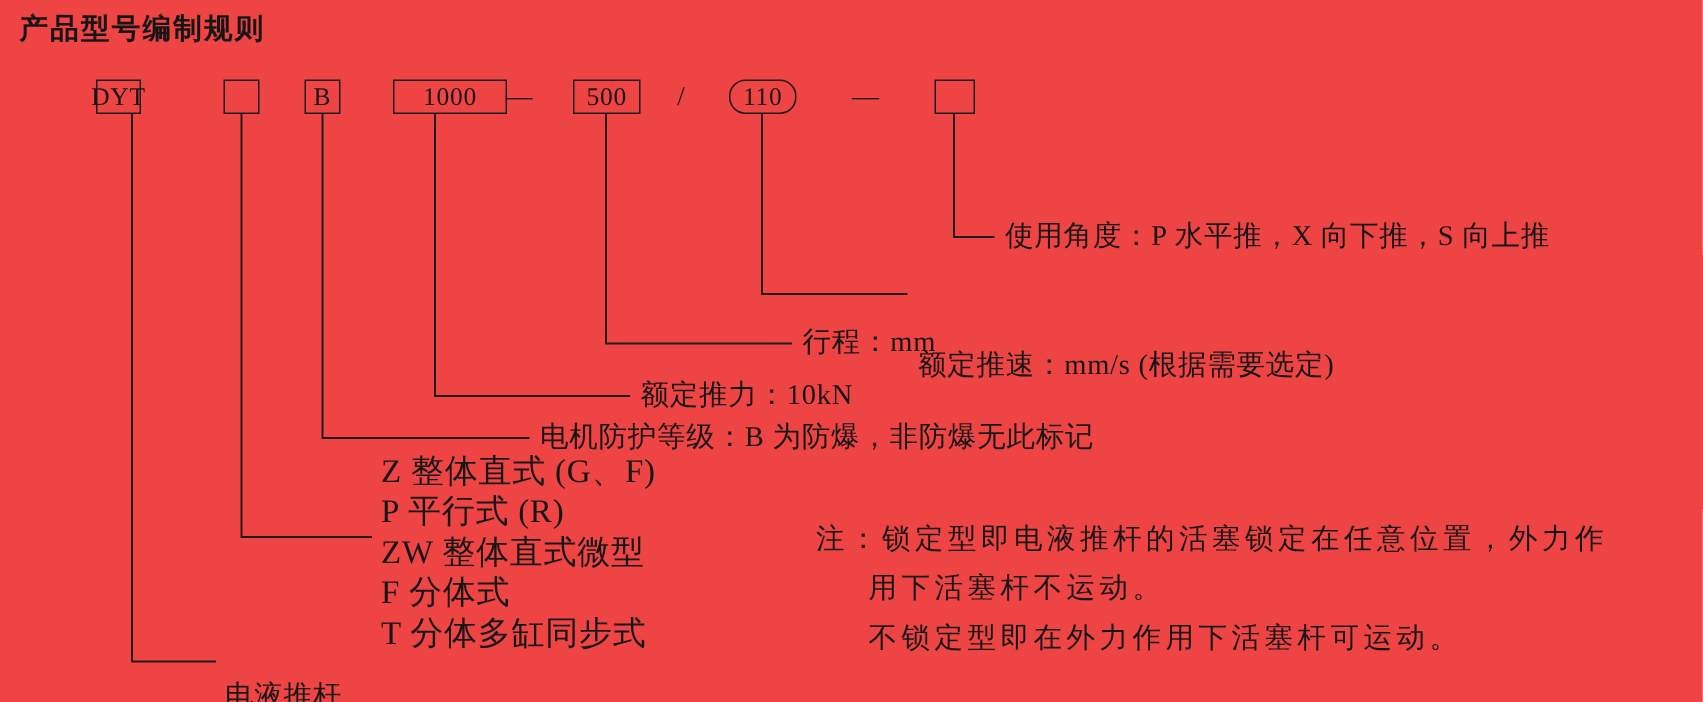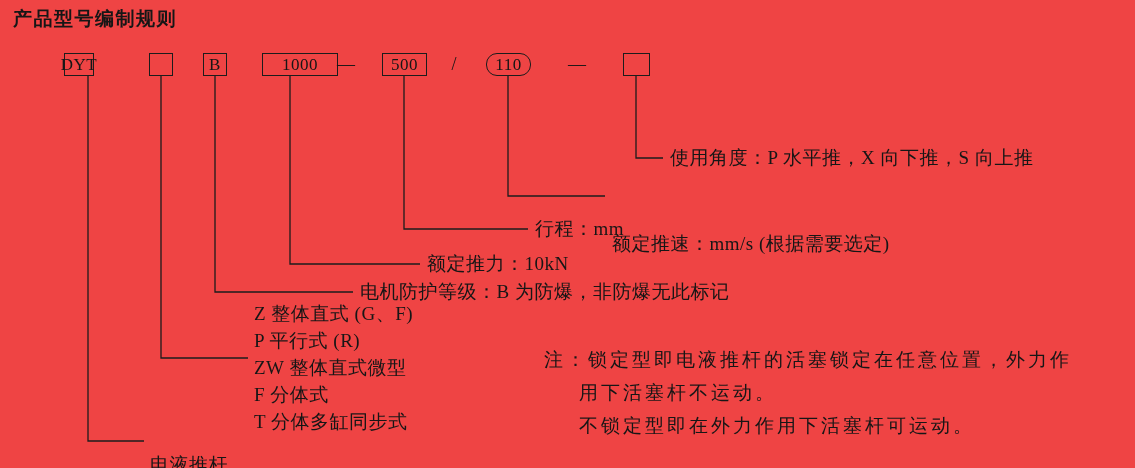--- a/index.html
+++ b/index.html
@@ -57,21 +57,21 @@
     position: absolute;
     font-size: 19px;
     line-height: 22px;
     letter-spacing: 0.5px;
     white-space: nowrap;
   }
   .options {
     position: absolute;
     left: 254px;
     top: 300px;
-    font-size: 19px;
+    font-size: 22px;
     letter-spacing: 0.5px;
   }
   .options .opt {
     height: 27px;
     line-height: 27px;
     white-space: nowrap;
   }
   .note {
     position: absolute;
     left: 544px;

